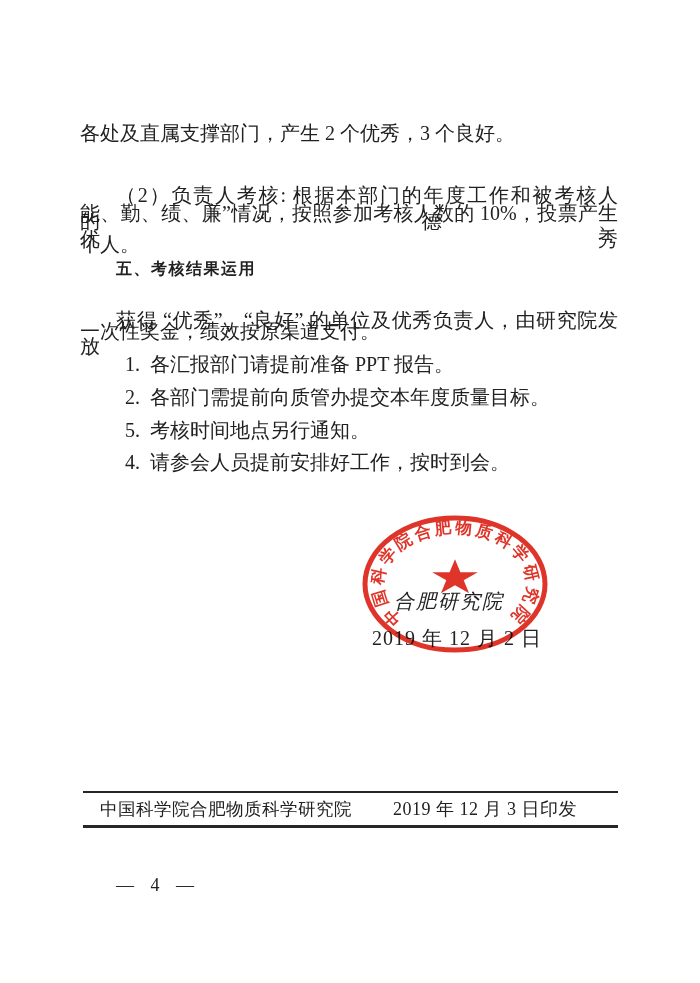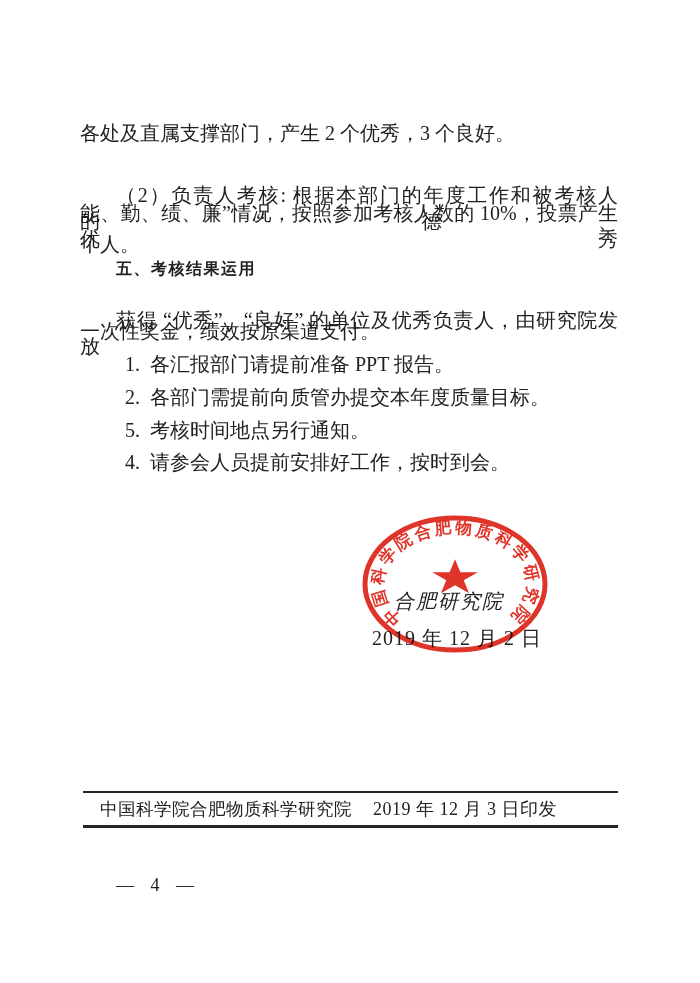--- a/index.html
+++ b/index.html
@@ -1,19 +1,20 @@
 <!DOCTYPE html>
 <html><head>
 <meta charset="utf-8">
 <style>
   html,body { margin:0; padding:0; background:#ffffff; }
   .page {
     position:relative; width:656px; height:983px; background:#ffffff;
     font-family:"Liberation Serif","DejaVu Serif",serif; color:#212121;
     overflow:hidden;
+    padding-left:20px;
   }
   .body-text { position:absolute; inset:0; }
   .bodyline {
     position:absolute; left:80px; width:538px;
     font-size:20px; line-height:26px; white-space:pre-wrap;
   }
   .bodyline.plain { text-align:left; }
   .bodyline.fill { text-align:justify; text-align-last:justify; }
   .bodyline.indent-fill { text-indent:36px; text-align:justify; text-align-last:justify;margin-top:20px; }
   .bodyline.heading {

